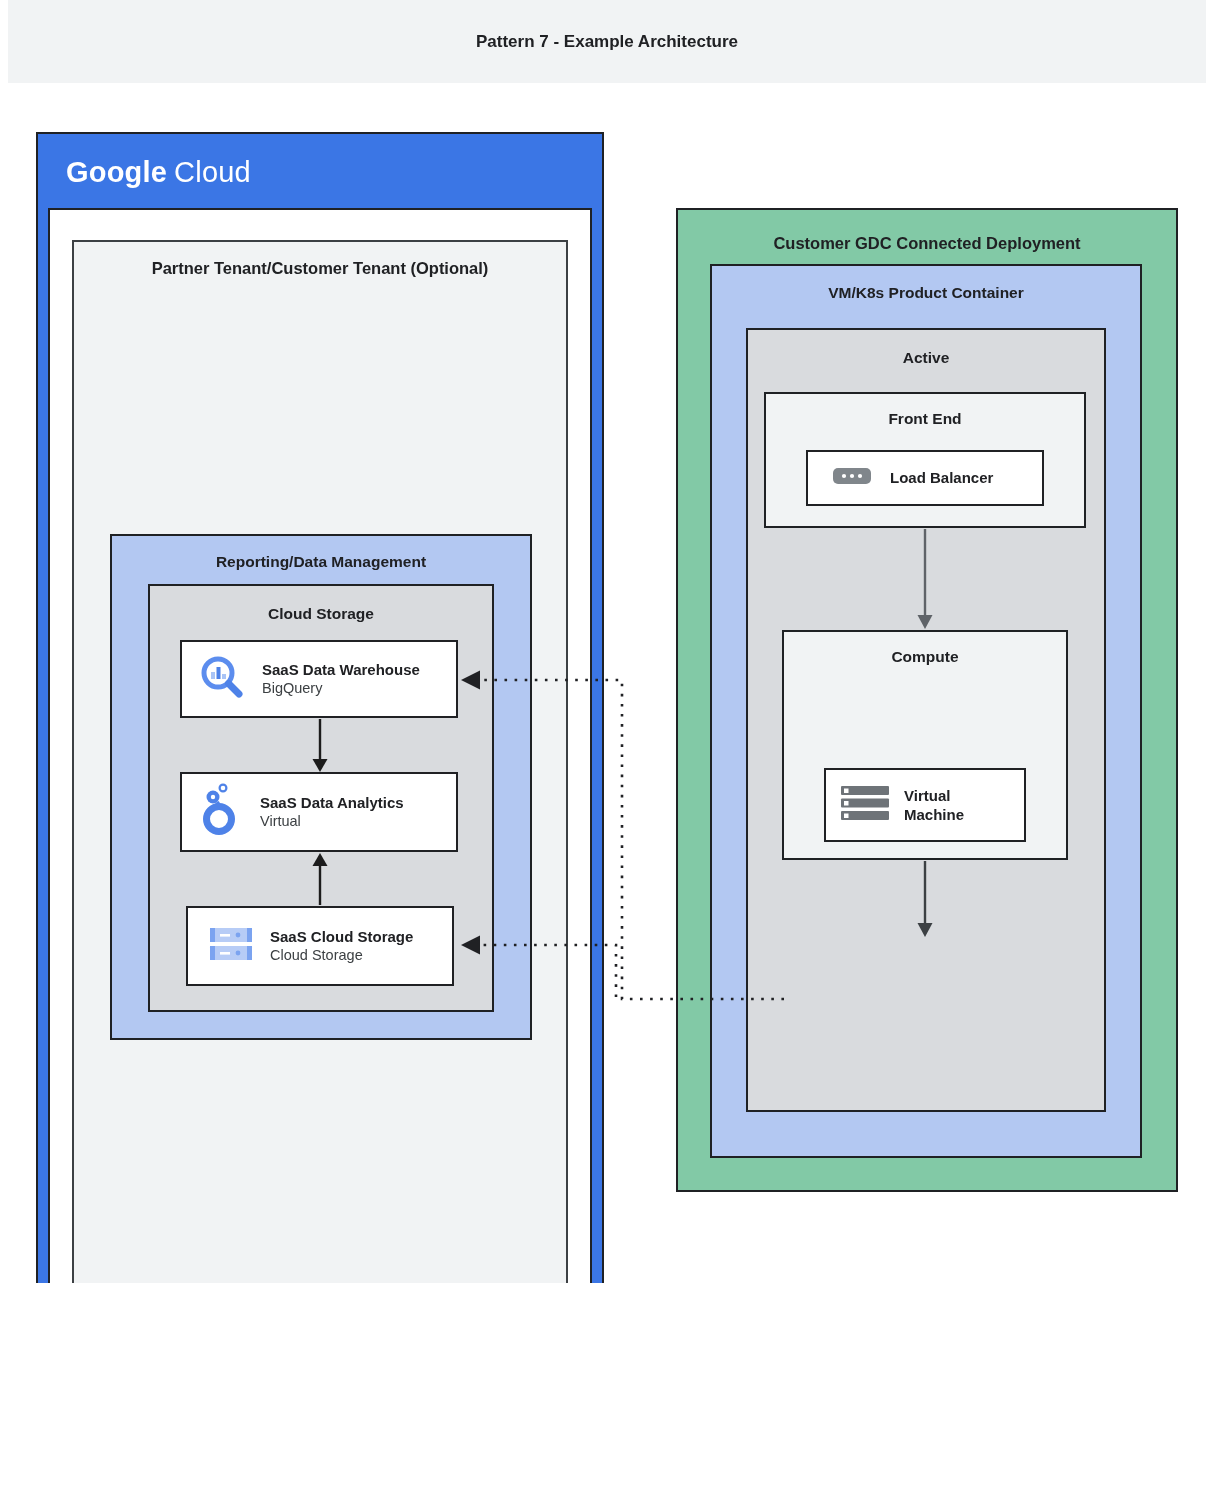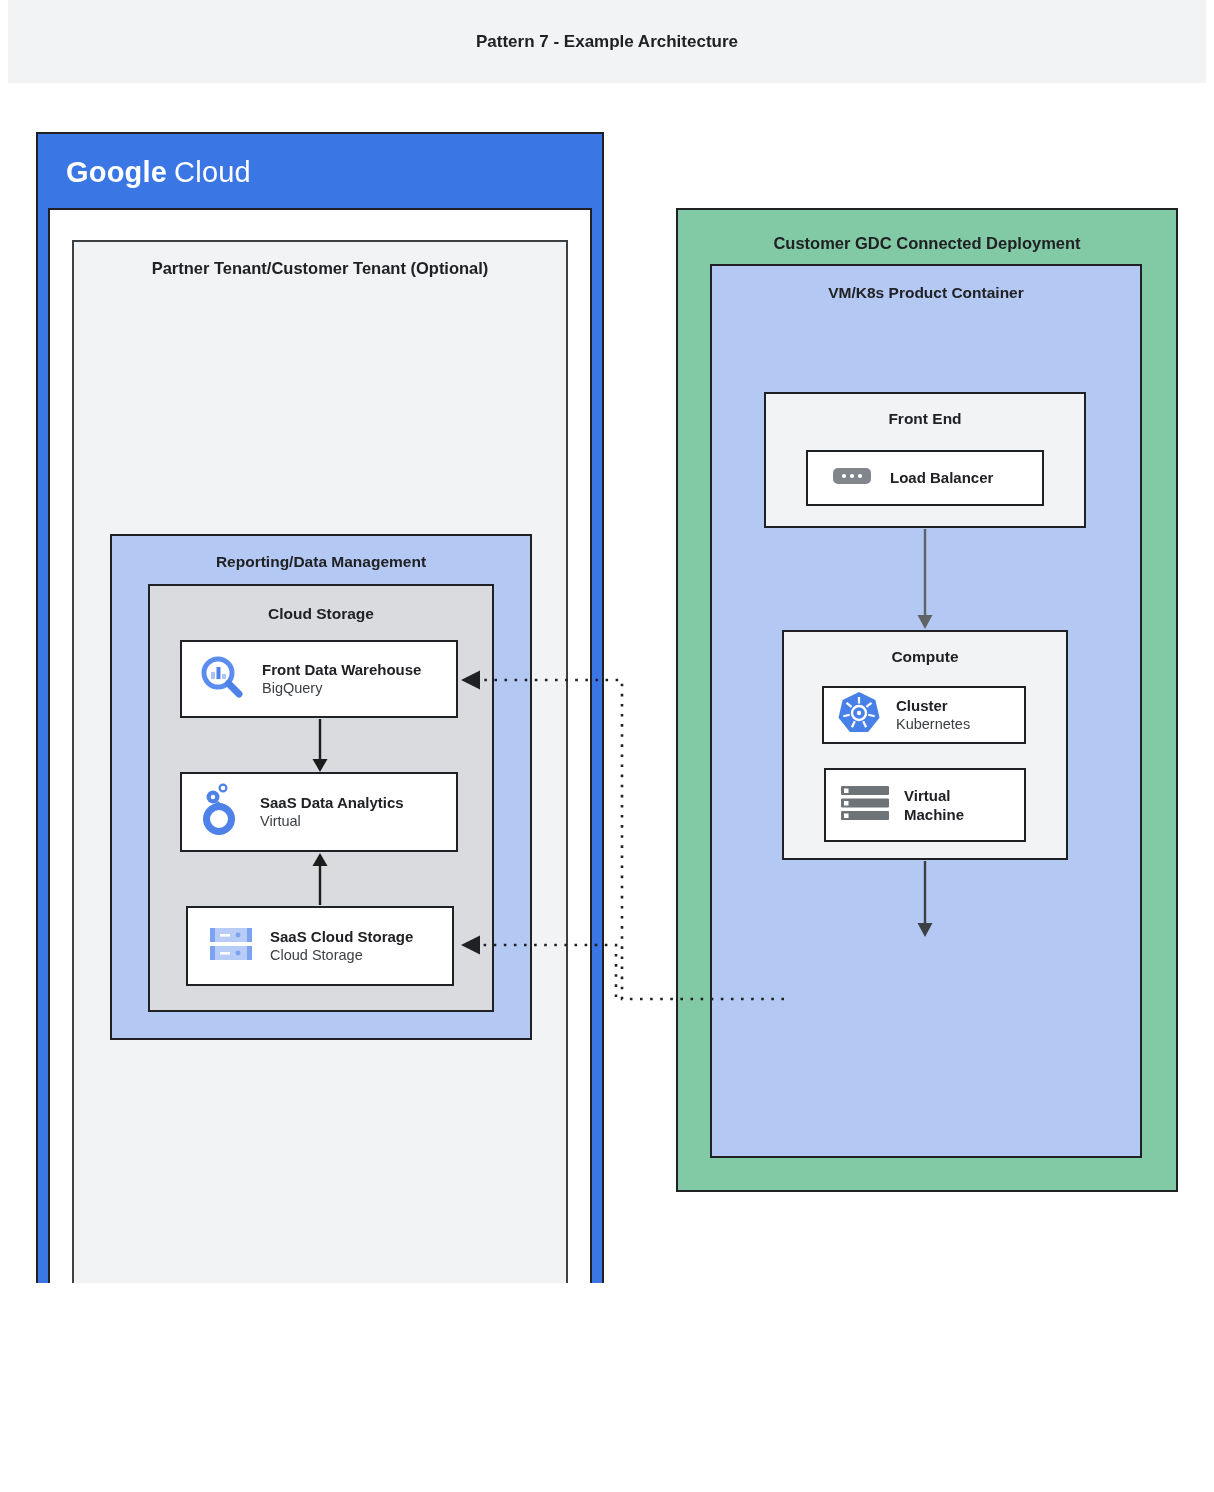--- a/index.html
+++ b/index.html
@@ -55,21 +55,21 @@
     <span>
       <svg width="48" height="48" viewBox="0 0 48 48">
         <circle cx="20" cy="20" r="14" fill="#ffffff" stroke="#5c8dee" stroke-width="5"></circle>
         <line x1="30.5" y1="30.5" x2="41" y2="41" stroke="#4e82e8" stroke-width="7" stroke-linecap="round"></line>
         <rect x="13" y="19" width="4" height="7" fill="#a9c4f6"></rect>
         <rect x="18.5" y="14" width="4" height="12" fill="#4e82e8"></rect>
         <rect x="24" y="21" width="4" height="5" fill="#a9c4f6"></rect>
       </svg>
     </span>
     <div class="txt">
-      <div class="t">Front Data Warehouse</div>
+      <div class="t">SaaS Data Warehouse</div>
       <div class="s">BigQuery</div>
     </div>
   </div>
 
   <div class="abs card" style="left:180px;top:772px;width:278px;height:80px;padding-left:16px;gap:16px;">
     <span>
       <svg width="46" height="54" viewBox="0 0 46 54">
         <circle cx="21" cy="36" r="12.5" fill="none" stroke="#4e82e8" stroke-width="7"></circle>
         <circle cx="15" cy="14" r="6.5" fill="#4e82e8"></circle>
         <circle cx="15" cy="14" r="2.2" fill="#ffffff"></circle>
@@ -109,20 +109,23 @@
   </div>
 
   <div class="abs b-dark" style="left:676px;top:208px;width:502px;height:984px;background:#82c9a6;">
     <div class="lbl lbl16" style="margin-top:24px;">Customer GDC Connected Deployment</div>
   </div>
 
   <div class="abs b-dark" style="left:710px;top:264px;width:432px;height:894px;background:#b3c8f2;">
     <div class="lbl lbl15" style="margin-top:18px;">VM/K8s Product Container</div>
   </div>
 
+  <div class="abs b-dark" style="left:746px;top:328px;width:360px;height:784px;background:#d9dbde;">
+    <div class="lbl lbl15" style="margin-top:19px;">Active</div>
+  </div>
 
   <div class="abs b-dark" style="left:764px;top:392px;width:322px;height:136px;background:#f1f3f4;">
     <div class="lbl lbl15" style="margin-top:16px;">Front End</div>
   </div>
   <div class="abs card" style="left:806px;top:450px;width:238px;height:56px;padding-left:24px;gap:18px;">
     <span>
       <svg width="40" height="18" viewBox="0 0 40 18">
         <rect x="1" y="1" width="38" height="16" rx="5" fill="#80868b"></rect>
         <circle cx="12" cy="9" r="2.1" fill="#ffffff"></circle>
         <circle cx="20" cy="9" r="2.1" fill="#ffffff"></circle>
@@ -131,42 +134,20 @@
     </span>
     <div class="txt">
         <div class="t">Load Balancer</div>
       </div>
   </div>
 
   <div class="abs b-dark" style="left:782px;top:630px;width:286px;height:230px;background:#f1f3f4;">
     <div class="lbl lbl15" style="margin-top:16px;">Compute</div>
   </div>
 
-  <div class="abs card" style="left:822px;top:686px;width:204px;height:58px;padding-left:12px;gap:14px;">
-    <span>
-      <svg width="46" height="46" viewBox="0 0 46 46">
-        <polygon points="23,2 39.4,9.9 43.5,27.7 32.1,41.9 13.9,41.9 2.5,27.7 6.6,9.9" fill="#4781e8"></polygon>
-        <circle cx="23" cy="23" r="7" fill="none" stroke="#ffffff" stroke-width="2.4"></circle>
-        <g stroke="#ffffff" stroke-width="2.2">
-          <line x1="23" y1="13.5" x2="23" y2="7"></line>
-          <line x1="30.4" y1="16.9" x2="35.5" y2="12.8"></line>
-          <line x1="32.3" y1="24.8" x2="38.7" y2="26.3"></line>
-          <line x1="27.2" y1="31.3" x2="30.1" y2="37.2"></line>
-          <line x1="18.8" y1="31.3" x2="15.9" y2="37.2"></line>
-          <line x1="13.7" y1="24.8" x2="7.3" y2="26.3"></line>
-          <line x1="15.6" y1="16.9" x2="10.5" y2="12.8"></line>
-        </g>
-        <circle cx="23" cy="23" r="2.2" fill="#ffffff"></circle>
-      </svg>
-    </span>
-    <div class="txt">
-      <div class="t">Cluster</div>
-      <div class="s">Kubernetes</div>
-    </div>
-  </div>
 
   <div class="abs card" style="left:824px;top:768px;width:202px;height:74px;padding-left:14px;gap:14px;">
     <span>
       <svg width="50" height="38" viewBox="0 0 50 38">
         <g fill="#6e7378">
           <rect x="1" y="2" width="48" height="9" rx="1"></rect>
           <rect x="1" y="14.5" width="48" height="9" rx="1"></rect>
           <rect x="1" y="27" width="48" height="9" rx="1"></rect>
         </g>
         <g fill="#ffffff">

